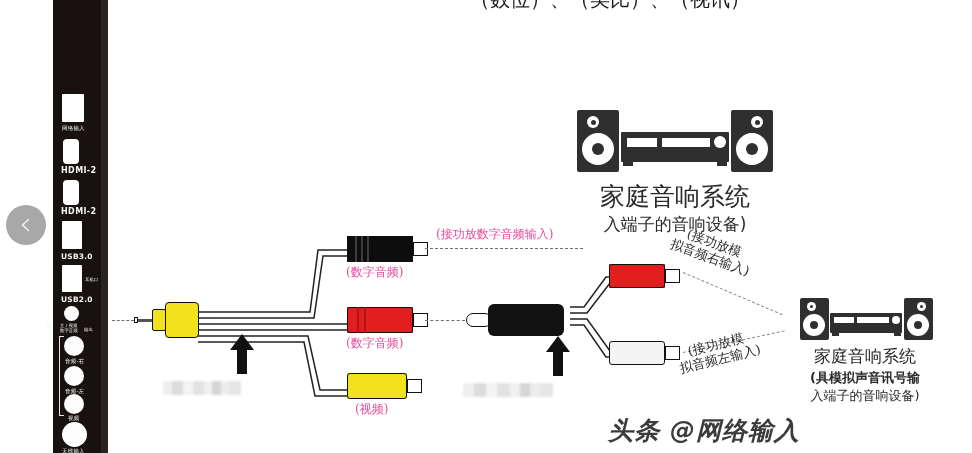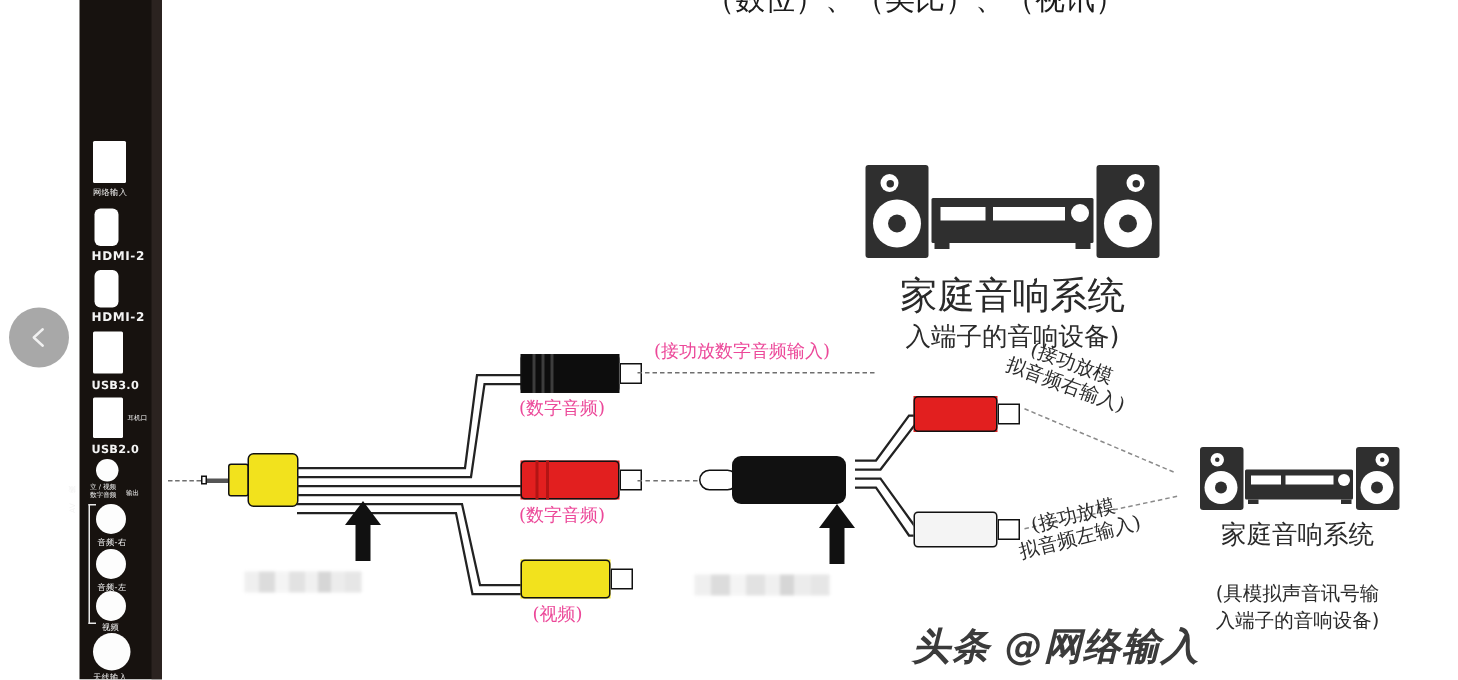--- a/index.html
+++ b/index.html
@@ -318,19 +318,19 @@
       <div class="spk" style="left:104px;top:0px;width:29px;height:42px;">
         <div class="w-small" style="left:13px;top:4px;width:9px;height:9px;">
             <i style="left:2.6px;top:2.6px;width:3.8px;height:3.8px;"></i>
           </div>
         <div class="w-big" style="left:3px;top:16px;width:22px;height:22px;">
             <i style="left:7px;top:7px;width:8px;height:8px;"></i>
           </div>
       </div>
     </div>
     <div class="sys-title" style="font-size:17px;margin-top:5px;">家庭音响系统</div>
-    <div class="sys-sub" style="font-size:13px;margin-top:19px;">(具模拟声音讯号输</div>
+    <div class="sys-sub" style="font-size:13px;margin-top:1px;font-weight:bold;">(具模拟声音讯号输</div>
     <div class="sys-sub" style="font-size:13px;">入端子的音响设备)</div>
   </div>
 
   <div class="abs" id="watermark">头条 @网络输入</div>
 
 </div>
 
 </body></html>

